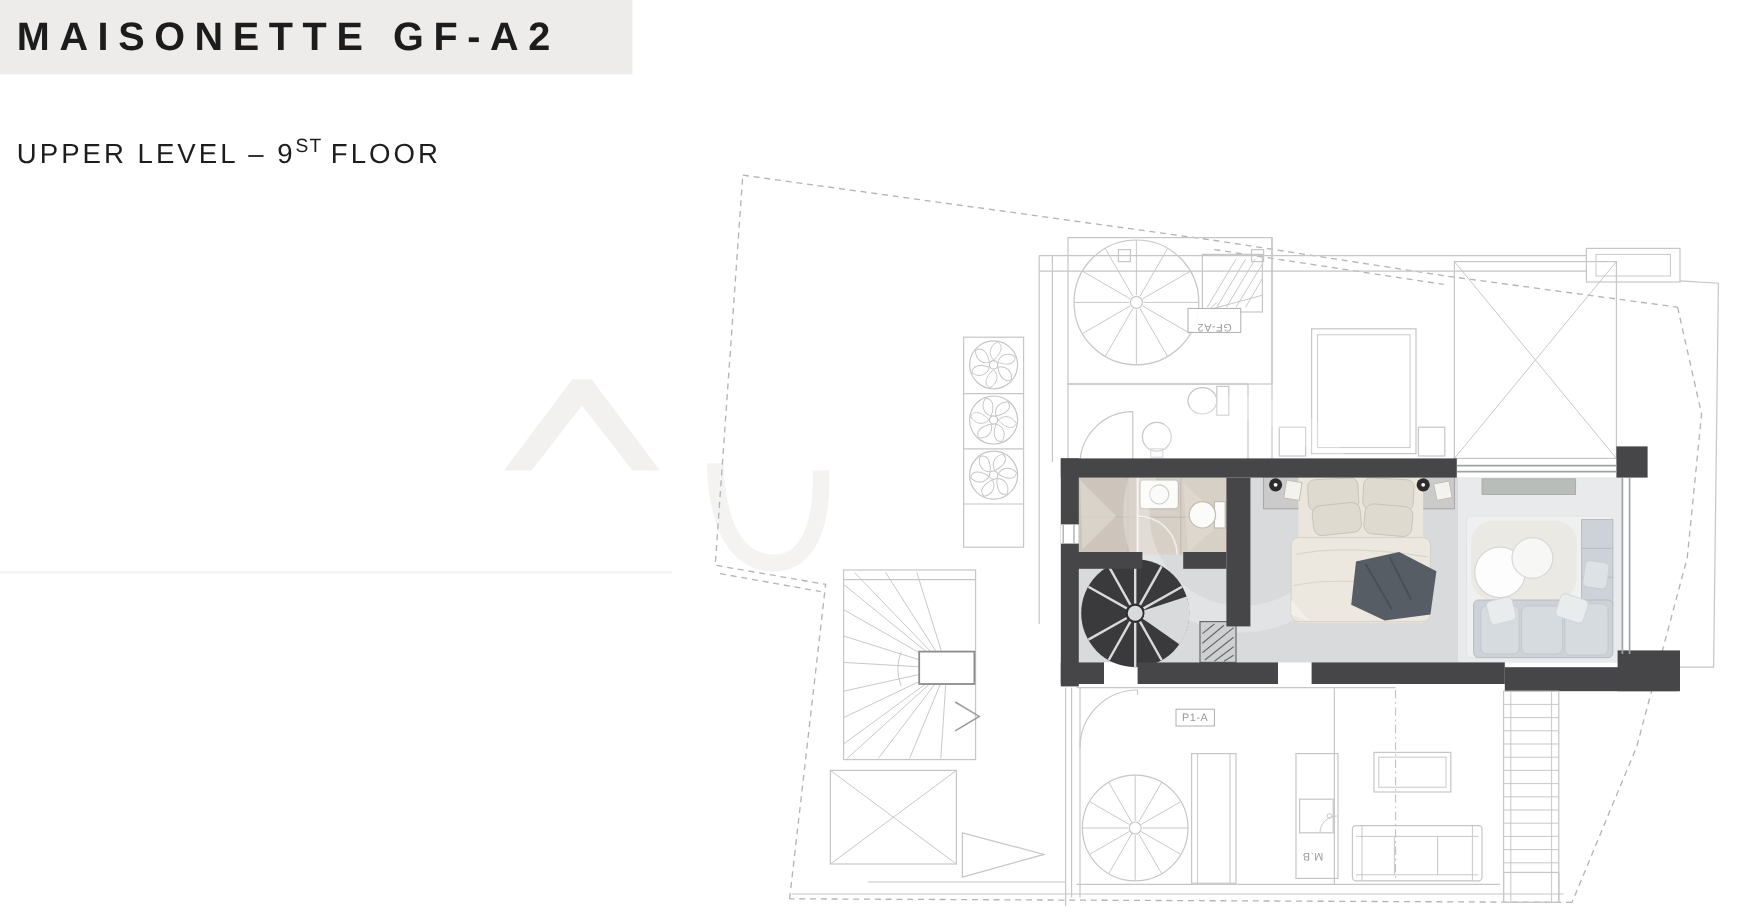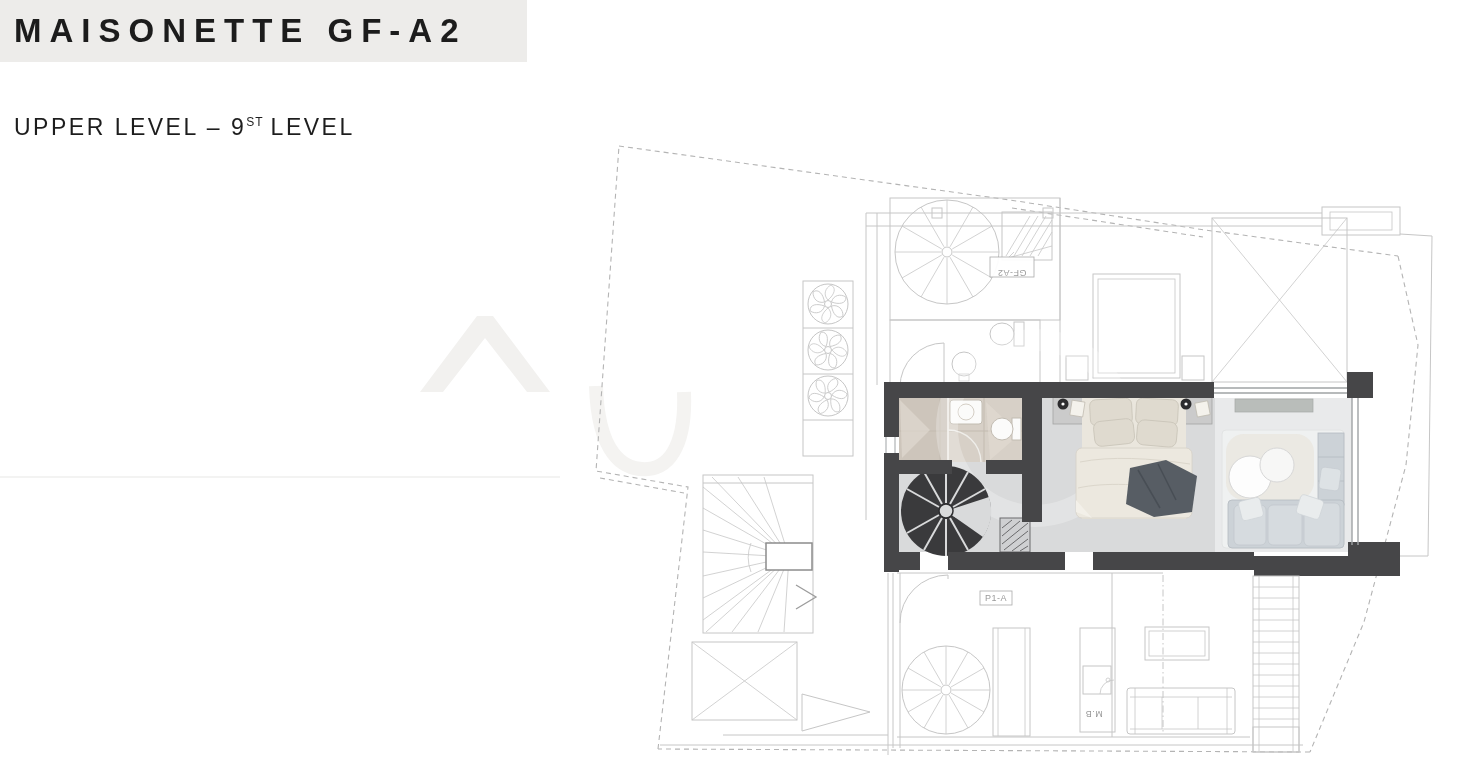--- a/index.html
+++ b/index.html
@@ -6,21 +6,21 @@
   body{width:1460px;height:763px;position:relative;overflow:hidden;
        font-family:"Liberation Sans",sans-serif;color:var(--ink,#1c1c1c);}
 
   .header{position:absolute;left:0;top:0;z-index:5;}
   .title-band{background:var(--band,#edecea);width:527px;height:62px;
               display:flex;align-items:center;}
   .title-band h1{margin:0 0 0 14px;font-size:33px;font-weight:700;
                  letter-spacing:8px;color:var(--ink,#1c1c1c);white-space:nowrap;}
   .subtitle{margin:52px 0 0 14px;font-size:23px;font-weight:400;
             letter-spacing:2.5px;color:#1d1d1d;white-space:nowrap;}
-  .subtitle sup{font-size:12px;letter-spacing:1px;vertical-align:super;}
+  .subtitle sup{font-size:16px;letter-spacing:1px;vertical-align:super;}
   .subtitle .suffix{margin-left:7px;}
 
   svg{position:absolute;left:0;top:0;}
 
   .ghost{fill:none;stroke:var(--ghost-line,#c6c6c6);stroke-width:1;}
   .ghostT{fill:none;stroke:var(--ghost-line,#c6c6c6);stroke-width:.8;}
   .ghostD{fill:none;stroke:#9c9c9c;stroke-width:1.3;}
   .dash{fill:none;stroke:var(--dash-line,#b4b4b4);stroke-width:1.1;stroke-dasharray:5 4;}
   .dashdot{fill:none;stroke:#c0c0c0;stroke-width:.9;stroke-dasharray:7 3 1.5 3;}
   .wall{fill:var(--wall-dark,#464648);stroke:none;}
@@ -38,21 +38,21 @@
   .wm{fill:#f2f1ef;}
 </style>
 </head>
 <body>
 
 <div class="header">
   <div class="title-band">
     <h1>MAISONETTE GF-A2</h1>
   </div>
   <div class="subtitle">
-    <span>UPPER LEVEL – 9</span><sup>ST</sup><span class="suffix">LEVEL</span>
+    <span>UPPER LEVEL – 9</span><sup>ST</sup><span class="suffix">FLOOR</span>
   </div>
 </div>
 
 <svg width="1460" height="763" viewBox="0 0 1460 763">
 
   <g>
     <path class="wm" d="M420,392 L477,316 L493,316 L550,392 L527,392 L485,338 L443,392 Z"></path>
     <path d="M596,386 C598,452 622,471 648,469 C672,467 686,440 684,392" fill="none" stroke="#f4f3f1" stroke-width="14"></path>
     <line x1="0" y1="477" x2="560" y2="477" stroke="#f3f3f2" stroke-width="2"></line>
   </g>

